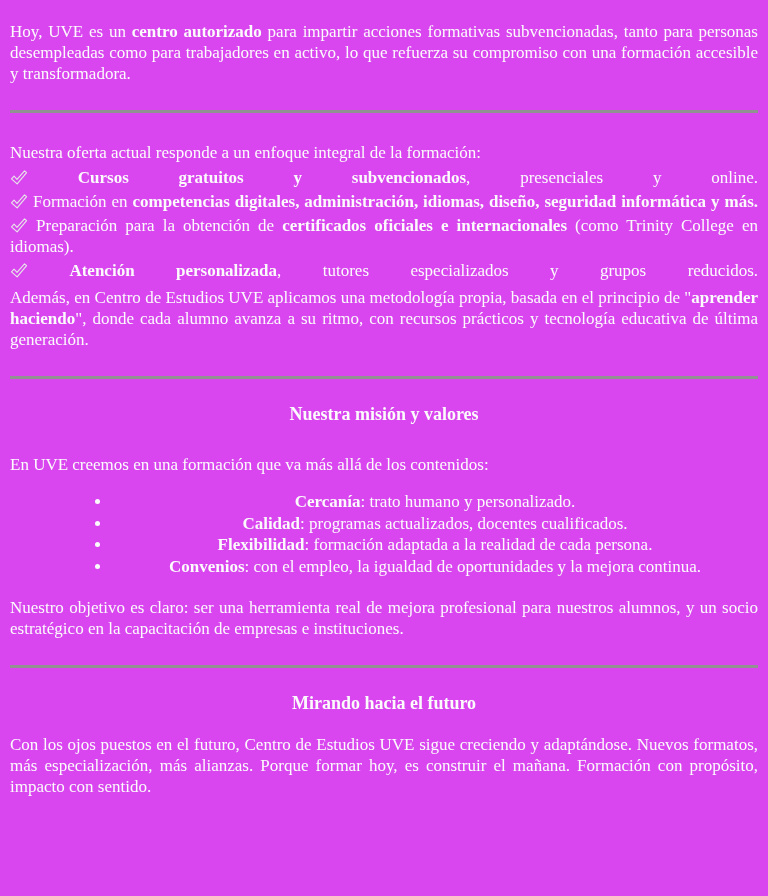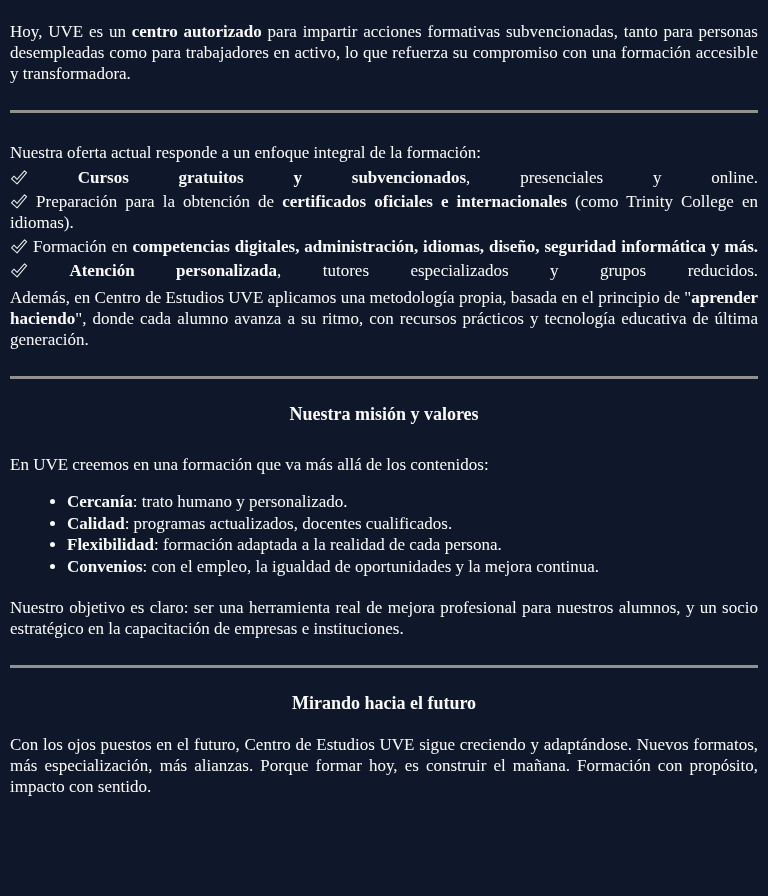--- a/index.html
+++ b/index.html
@@ -4,21 +4,21 @@
 <style>
   html, body {
     margin: 0;
     padding: 0;
     background: #000000;
   }
   .page {
     width: 768px;
     height: 896px;
     box-sizing: border-box;
-    background: #0f172a;
+    background: #d946ef;
     color: #fbfbfb;
     font-family: "Liberation Serif", "DejaVu Serif", serif;
     font-size: 17px;
     line-height: 21px;
     padding: 21px 10px 0 10px;
     overflow: hidden;
   }
   p { margin: 0; text-align: justify; }
   b { font-weight: bold; }
 
@@ -52,21 +52,22 @@
   }
   .note { margin-top: 6px; }
 
   .values {
     margin: 16px 0 0 0;
     padding: 0 0 0 57px;
     list-style: disc;
   }
   .values li {
     margin-bottom: 0.5px;
-    text-align: left;
+    text-align: center;
+    margin-left: 45px;
   }
   .closing { margin-top: 20px; }
   .future-body { margin-top: 20px; }
 </style>
 </head>
 <body>
 
 <svg width="0" height="0" style="position:absolute">
   <defs>
     <symbol id="check-glyph" viewBox="0 0 18 16">
@@ -84,31 +85,31 @@
 
   <p class="lead">Nuestra oferta actual responde a un enfoque integral de la formación:</p>
 
   <div class="check-list">
     <div class="check-line stretch">
       <span class="check-icon"><svg width="18" height="15">
             <use href="#check-glyph"></use>
           </svg></span>
       <span><b>Cursos gratuitos y subvencionados</b><span>, presenciales y online.</span></span>
     </div>
+    <div class="check-line stretch">
+      <span class="check-icon"><svg width="18" height="15">
+            <use href="#check-glyph"></use>
+          </svg></span>
+      <span><span>Formación en </span><b>competencias digitales, administración, idiomas, diseño, seguridad informática y más.</b></span>
+    </div>
     <div class="check-line">
       <span class="check-icon"><svg width="18" height="15">
             <use href="#check-glyph"></use>
           </svg></span>
       <span><span>Preparación para la obtención de </span><b>certificados oficiales e internacionales</b><span> (como Trinity College en idiomas).</span></span>
-    </div>
-    <div class="check-line stretch">
-      <span class="check-icon"><svg width="18" height="15">
-            <use href="#check-glyph"></use>
-          </svg></span>
-      <span><span>Formación en </span><b>competencias digitales, administración, idiomas, diseño, seguridad informática y más.</b></span>
     </div>
     <div class="check-line stretch">
       <span class="check-icon"><svg width="18" height="15">
             <use href="#check-glyph"></use>
           </svg></span>
       <span><b>Atención personalizada</b><span>, tutores especializados y grupos reducidos.</span></span>
     </div>
   </div>
 
   <p class="note"><span>Además, en Centro de Estudios UVE aplicamos una metodología propia, basada en el principio de "</span><b>aprender haciendo</b><span>", donde cada alumno avanza a su ritmo, con recursos prácticos y tecnología educativa de última generación.</span></p>

